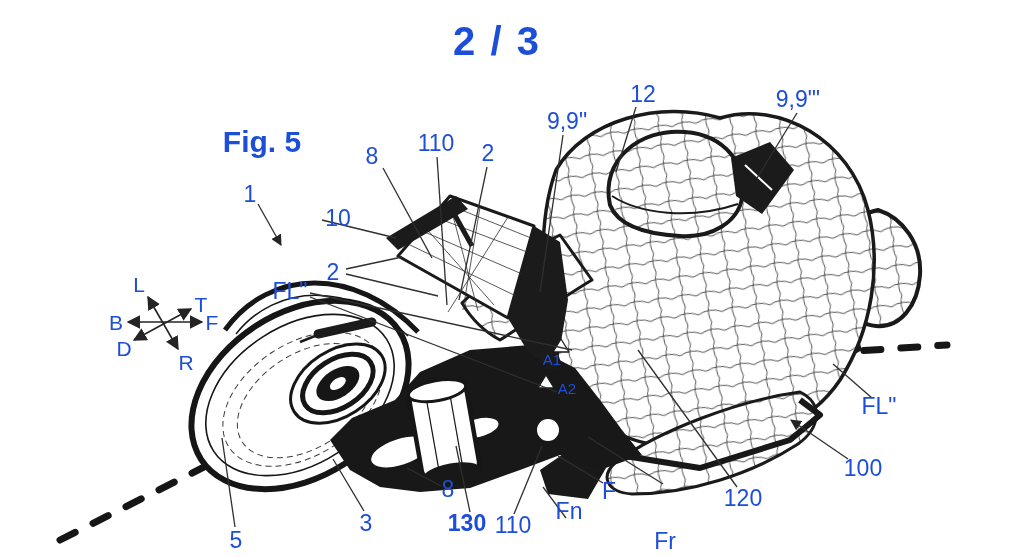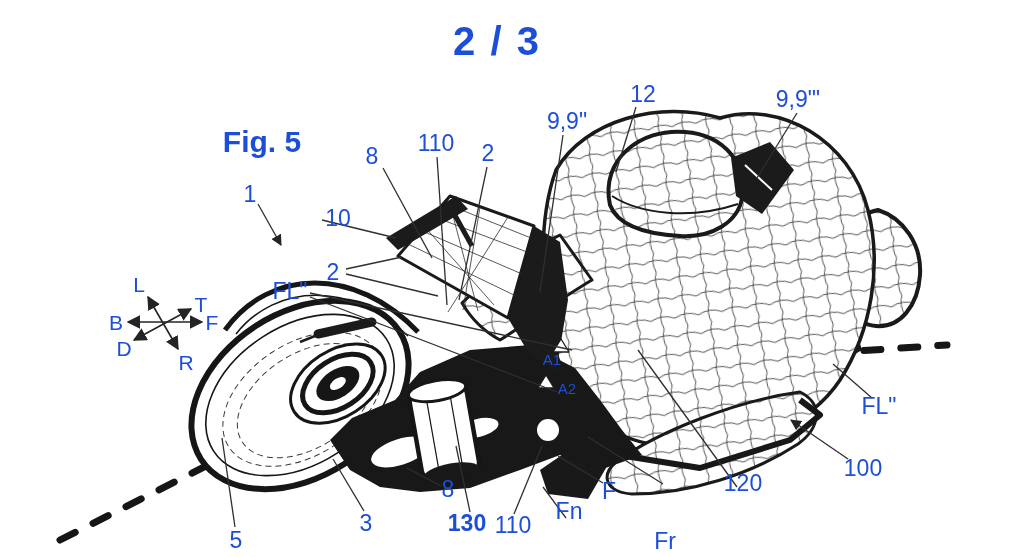--- a/index.html
+++ b/index.html
@@ -181,21 +181,21 @@
   <div class="lbl" style="left:372px;top:156px;">8</div>
   <div class="lbl" style="left:436px;top:143px;">110</div>
   <div class="lbl" style="left:488px;top:153px;">2</div>
   <div class="lbl" style="left:567px;top:121px;">9,9"</div>
   <div class="lbl" style="left:635px;top:94px;margin-left:8px;">12</div>
   <div class="lbl" style="left:798px;top:99px;">9,9"'</div>
   <div class="lbl" style="left:333px;top:272px;">2</div>
   <div class="lbl" style="left:290px;top:291px;">FL"</div>
   <div class="lbl" style="left:879px;top:406px;">FL"</div>
   <div class="lbl" style="left:863px;top:468px;">100</div>
-  <div class="lbl" style="left:743px;top:483px;">120</div>
+  <div class="lbl" style="left:743px;top:498px;">120</div>
   <div class="lbl" style="left:665px;top:493px;margin-top:48px;">Fr</div>
   <div class="lbl" style="left:609px;top:491px;">F</div>
   <div class="lbl" style="left:569px;top:511px;">Fn</div>
   <div class="lbl" style="left:513px;top:525px;">110</div>
   <div class="lbl" style="left:467px;top:523px;font-weight:bold;">130</div>
   <div class="lbl" style="left:448px;top:489px;">8</div>
   <div class="lbl" style="left:366px;top:523px;">3</div>
   <div class="lbl" style="left:236px;top:540px;">5</div>
 
   <div class="lbl sm" style="left:552px;top:360px;">A1</div>

